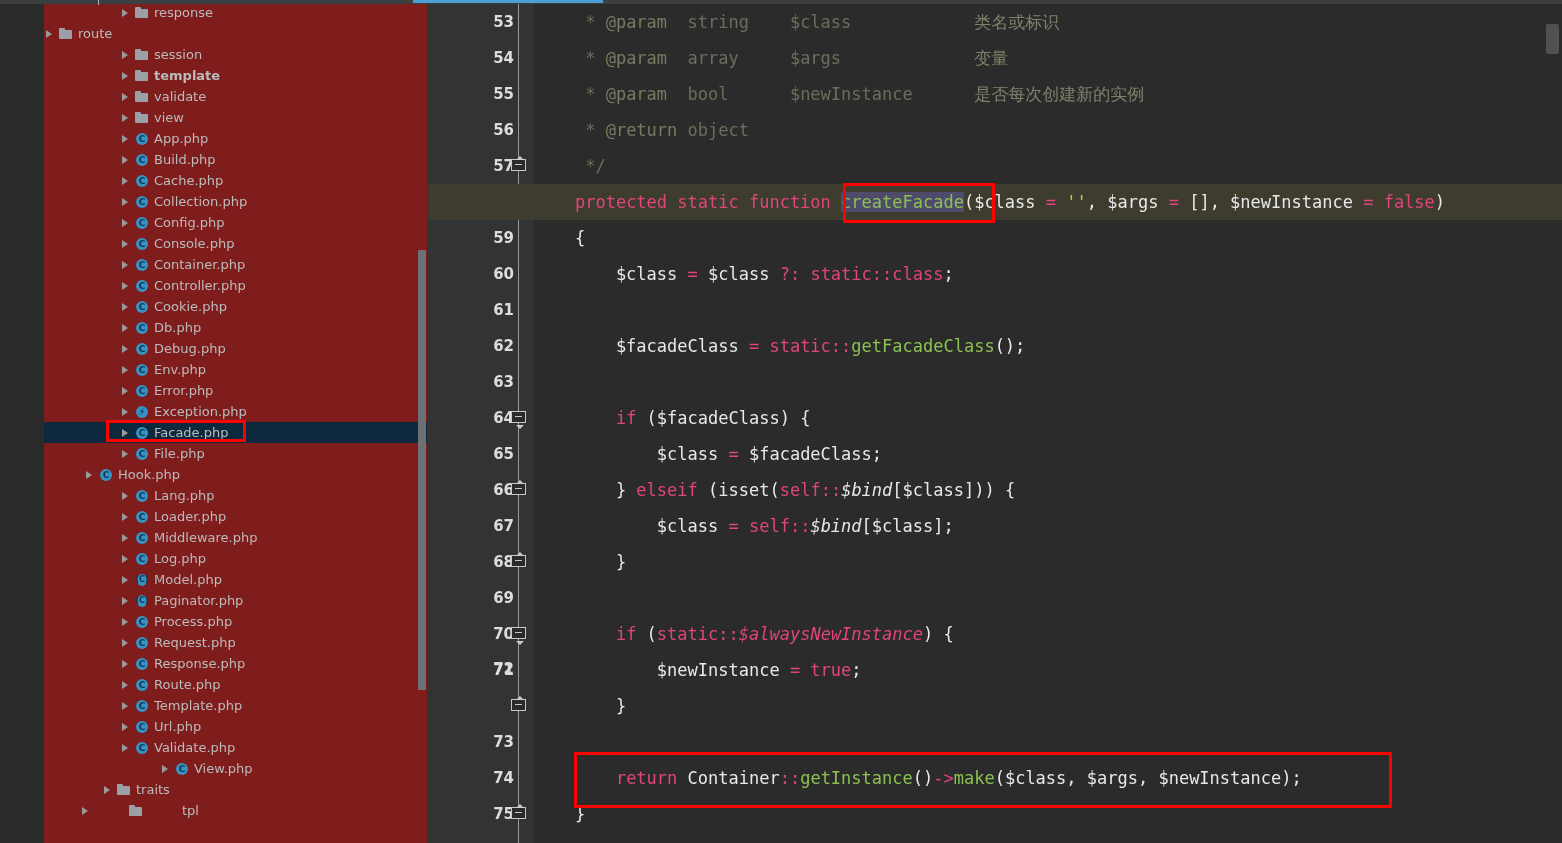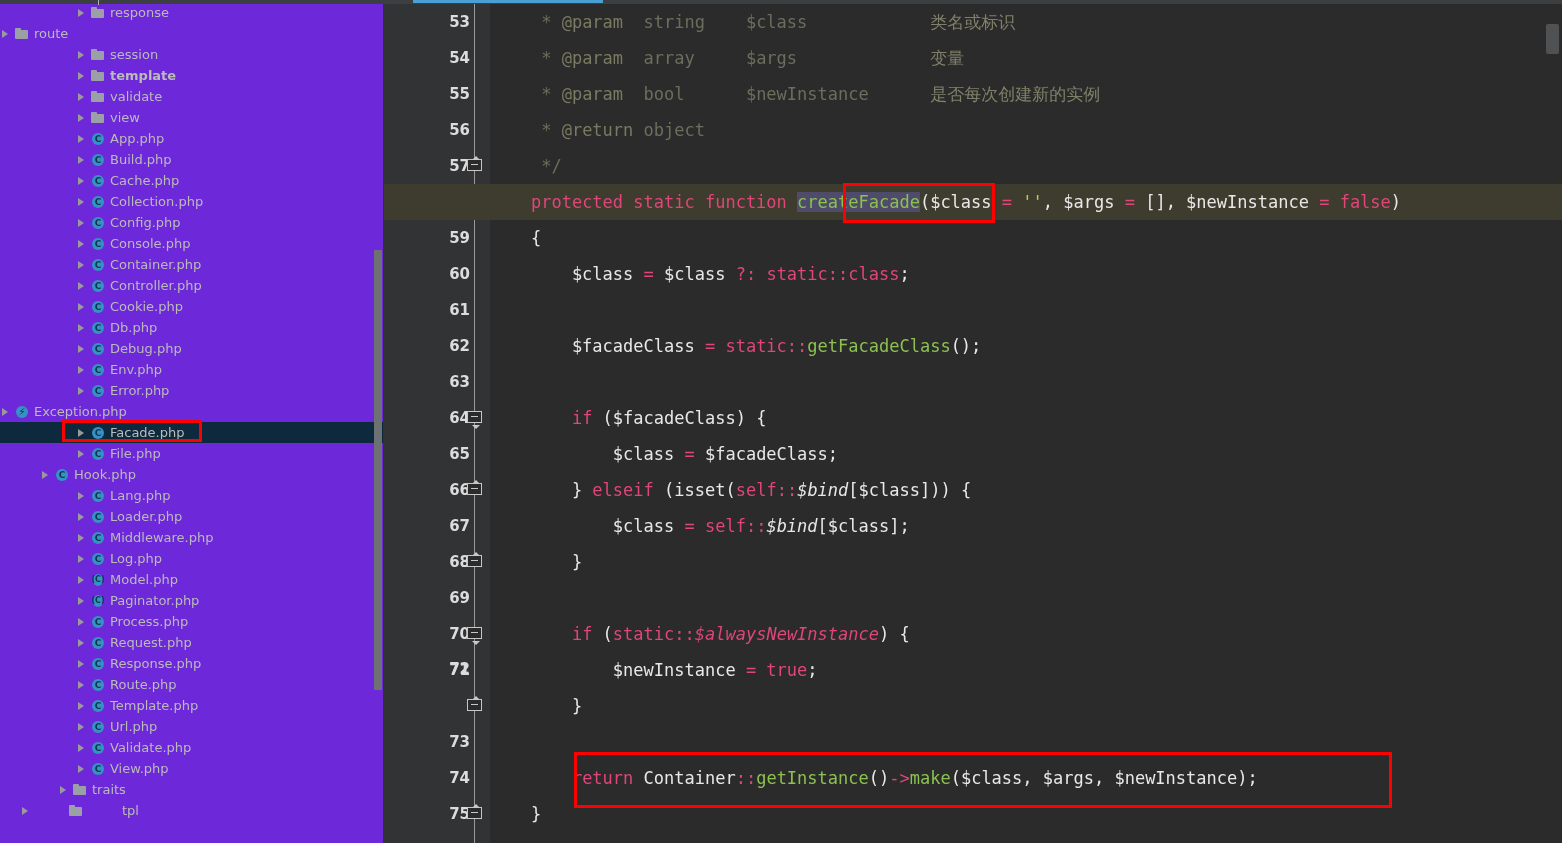--- a/index.html
+++ b/index.html
@@ -8,23 +8,24 @@
     background:#2b2b2b;
     font-family:"DejaVu Sans", sans-serif;
     overflow:hidden;
   }
   #app { position:relative; width:1562px; height:843px; display:flex; }
 
   
   #sidebar {
     position:relative;
     width:384px; height:843px;
-    background:#6d28d9;
+    background:#7f1d1d;
     overflow:hidden;
     flex:0 0 384px;
+    margin-left:44px;
   }
   #tree { position:absolute; top:0; left:0; width:384px; }
   .row {
     position:relative;
     height:21px; line-height:21px;
     display:flex; align-items:center;
     white-space:nowrap;
     font-size:13px;
     color:#bbbbbb;
     padding-right:4px;
@@ -366,21 +367,21 @@
         <div class="row" style="padding-left: 76px;">
           <span class="arrow"></span>
           <span class="ico cls"></span>
           <span class="lbl">Env.php</span>
         </div>
         <div class="row" style="padding-left: 76px;">
           <span class="arrow"></span>
           <span class="ico cls"></span>
           <span class="lbl">Error.php</span>
         </div>
-        <div class="row" style="">
+        <div class="row" style="padding-left: 76px;">
           <span class="arrow"></span>
           <span class="ico exc"></span>
           <span class="lbl">Exception.php</span>
         </div>
         <div class="row selected" style="padding-left: 76px;">
           <span class="arrow"></span>
           <span class="ico cls"></span>
           <span class="lbl">Facade.php</span>
         </div>
         <div class="row" style="padding-left: 76px;">
@@ -451,31 +452,31 @@
         <div class="row" style="padding-left: 76px;">
           <span class="arrow"></span>
           <span class="ico cls"></span>
           <span class="lbl">Url.php</span>
         </div>
         <div class="row" style="padding-left: 76px;">
           <span class="arrow"></span>
           <span class="ico cls"></span>
           <span class="lbl">Validate.php</span>
         </div>
-        <div class="row" style="padding-left: 76px;">
+        <div class="row" style="padding-left: 116px;">
           <span class="arrow"></span>
           <span class="ico cls"></span>
           <span class="lbl">View.php</span>
         </div>
         <div class="row" style="padding-left: 58px;">
           <span class="arrow"></span>
           <span class="ico folder"></span>
           <span class="lbl">traits</span>
         </div>
-        <div class="row" style="padding-left: 20px; gap: 34px;">
+        <div class="row" style="padding-left: 36px; gap: 34px;">
           <span class="arrow"></span>
           <span class="ico folder"></span>
           <span class="lbl">tpl</span>
         </div>
       </div>
     <div id="facade-annot" style="left: 62px; top: 420px; width: 140px; height: 22px;"></div>
     <div id="side-scroll-track">
       <div id="side-scroll-thumb" style="top: 250px; height: 440px;"></div>
     </div>
     <div id="side-border"></div>

